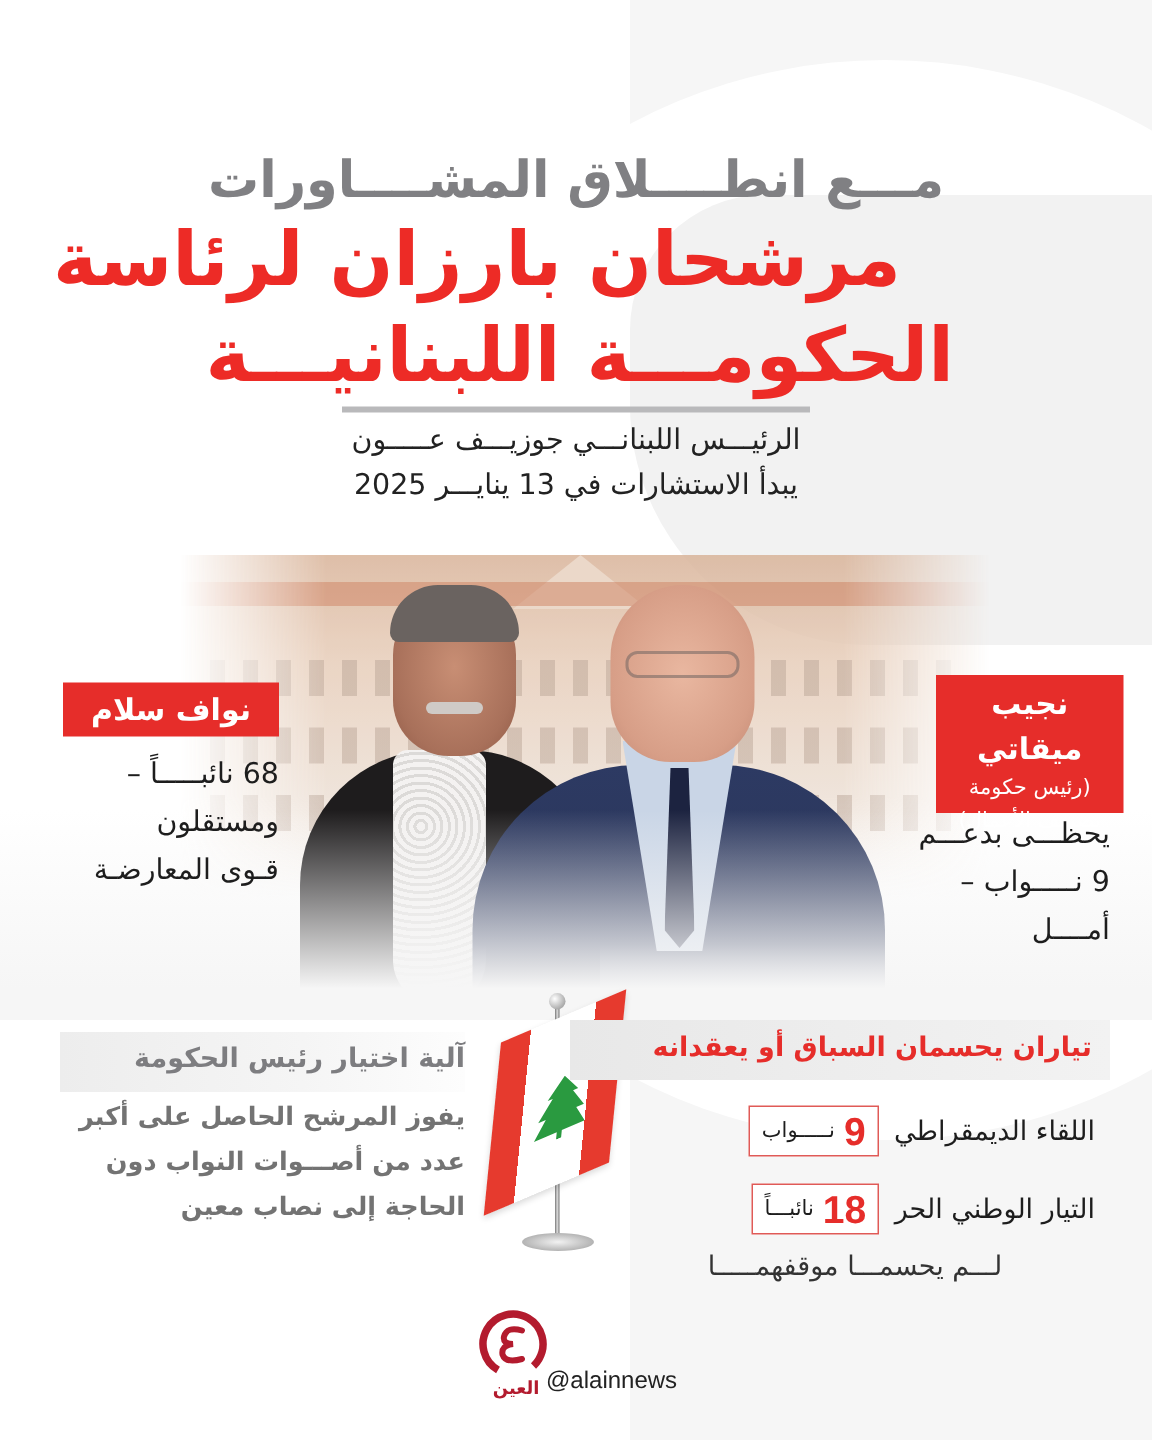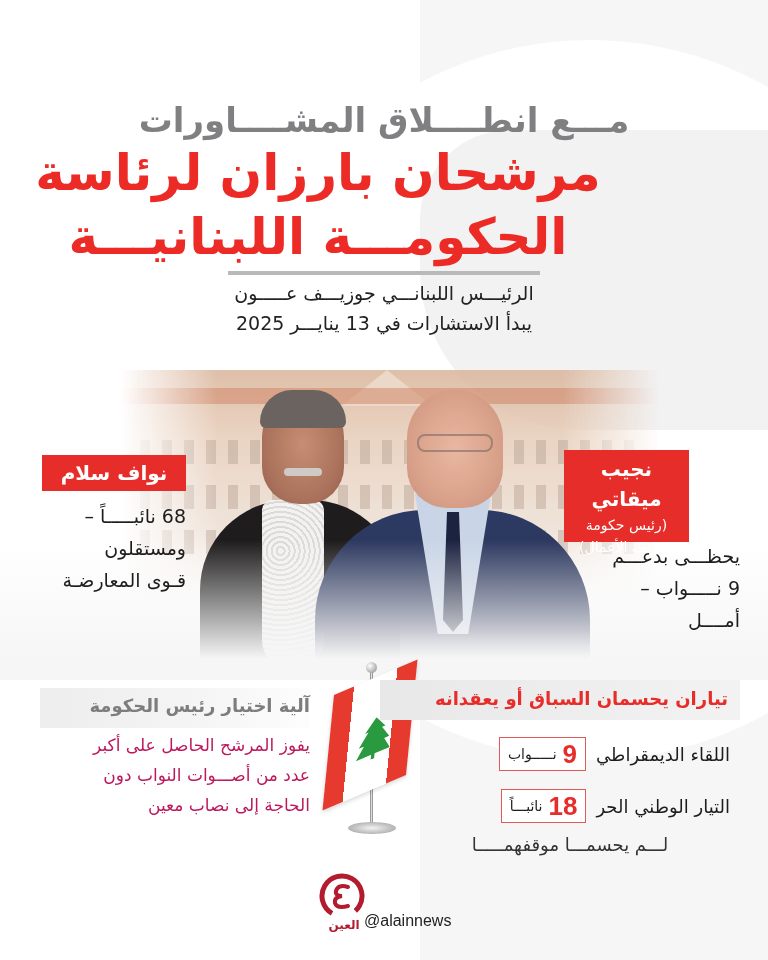--- a/index.html
+++ b/index.html
@@ -39,21 +39,21 @@
       font-family: "DejaVu Sans", sans-serif;
       letter-spacing: 1px;
     }
     .title {
       position: absolute; left: 0; width: 636px; text-align: center;
       color: #ed2b26; font-weight: bold;
       font-size: 50px; line-height: 66px;
       font-family: "DejaVu Sans", sans-serif;
     }
     .title.l1 { top: 140px; }
-    .title.l2 { top: 204px; }
+    .title.l2 { top: 204px; text-align: right; }
     .rule {
       position: absolute; top: 271px; left: 228px; width: 312px; height: 4px;
       background: #b9b9bb;
     }
     .sub {
       position: absolute; left: 228px; width: 312px; text-align: center;
       color: #222; font-size: 19px; line-height: 30px;
     }
     .sub.s1 { top: 278px; }
     .sub.s2 { top: 308px; }
@@ -138,21 +138,21 @@
       position: absolute; left: 0; bottom: 0; width: 100%; height: 140px;
       background: linear-gradient(180deg, rgba(246,246,246,0) 0%, #f6f6f6 85%);
     }
 
     
     .badge {
       position: absolute; background: #e62d2a; color: #fff;
       font-weight: bold; text-align: center;
     }
     .badge.salam { left: 42px; top: 455px; width: 144px; height: 36px; font-size: 20px; line-height: 36px; }
-    .badge.mikati { left: 564px; top: 450px; width: 125px; height: 92px; padding-top: 4px; }
+    .badge.mikati { left: 624px; top: 450px; width: 125px; height: 92px; padding-top: 4px; }
     .badge.mikati .name { font-size: 20px; line-height: 30px; display: block; }
     .badge.mikati .role { font-size: 14px; line-height: 22px; display: block; font-weight: normal; }
 
     .cand-text {
       position: absolute; color: #1d1d1d; font-size: 19px; line-height: 32px;
       text-align: right;
     }
     .cand-text.salam { left: 42px; top: 500px; width: 144px; }
     .cand-text.mikati { left: 590px; top: 540px; width: 150px; }
 
@@ -164,21 +164,21 @@
     .band.left { left: 40px; top: 688px; width: 270px; }
     .band.right { left: 380px; top: 680px; width: 360px; background: linear-gradient(90deg, #e8e8e8 0%, #f2f2f2 100%); }
 
     .h-mech {
       position: absolute; left: 40px; top: 690px; width: 270px;
       color: #7d7d80; font-size: 18px; font-weight: bold; text-align: right;
       line-height: 32px;
     }
     .mech-text {
       position: absolute; left: 40px; top: 730px; width: 270px;
-      color: #be185d; font-size: 17px; line-height: 30px; text-align: right;
+      color: #737373; font-size: 17px; line-height: 30px; text-align: right; font-weight: bold;
     }
     .h-parties {
       position: absolute; left: 380px; top: 682px; width: 360px;
       color: #e62d2a; font-size: 18px; font-weight: bold; text-align: right;
       line-height: 34px; padding-right: 12px;
     }
     .party-row {
       position: absolute; left: 430px; width: 300px; height: 36px;
       display: flex; flex-direction: row; align-items: center; gap: 10px;
     }

